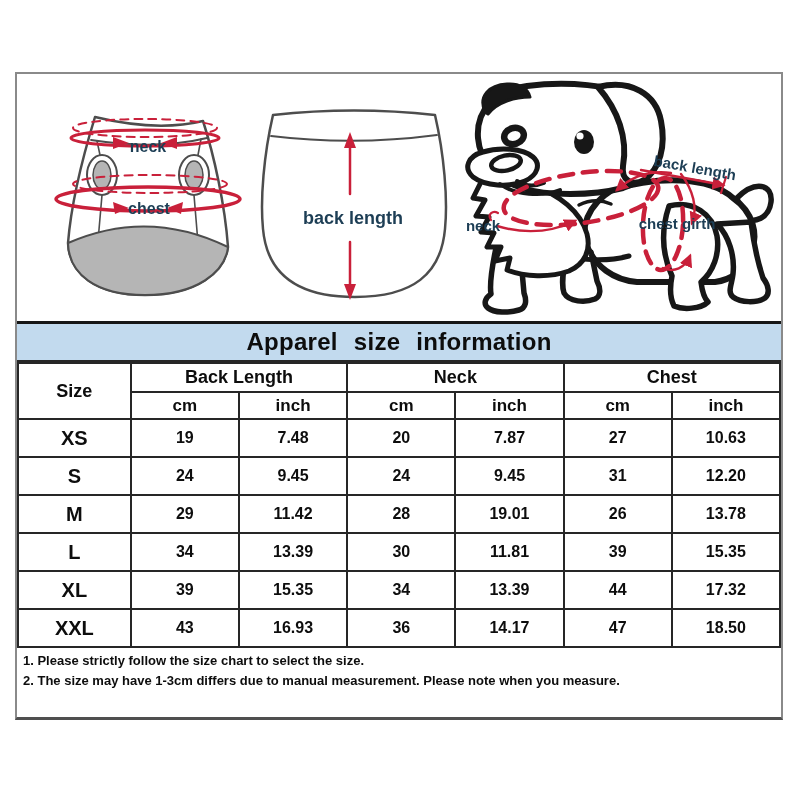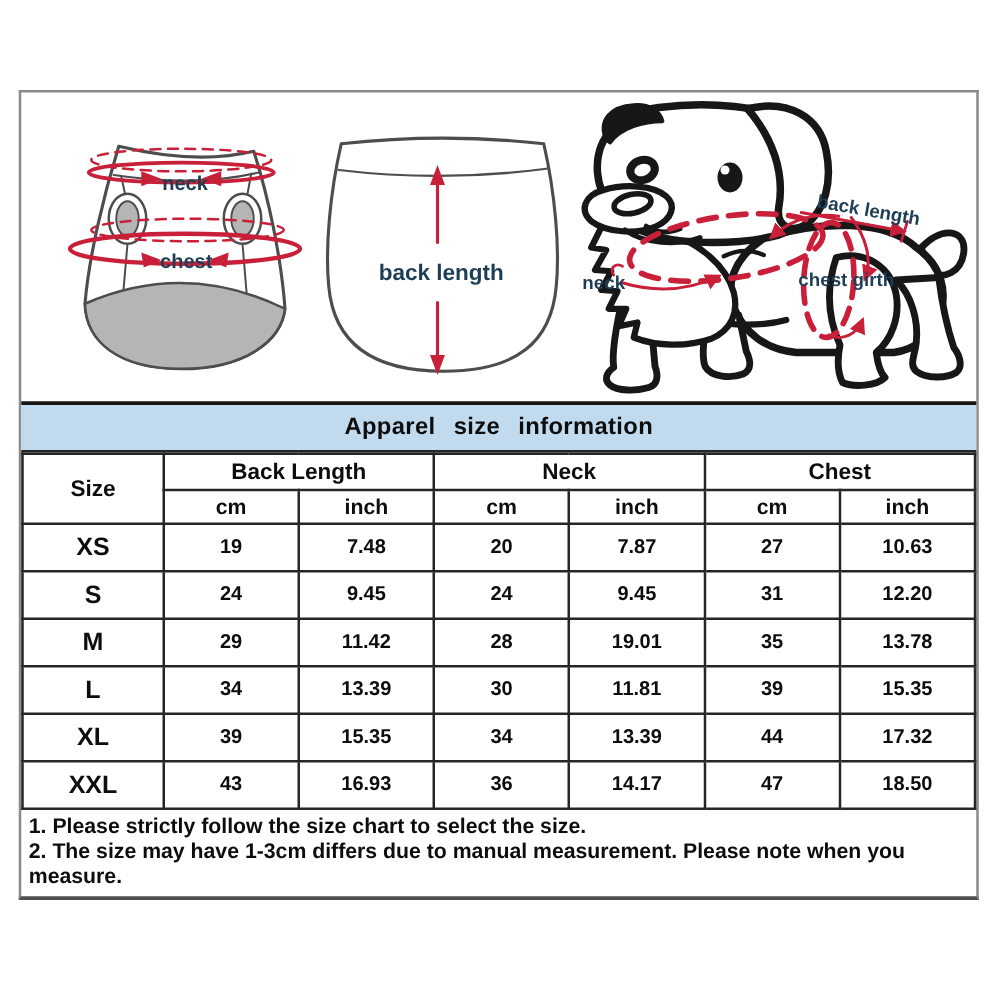--- a/index.html
+++ b/index.html
@@ -5,30 +5,30 @@
   html,body{margin:0;padding:0;background:#fff;}
   .page{position:relative;width:800px;height:800px;background:#fff;
         font-family:"Liberation Sans",sans-serif;overflow:hidden;}
   .sheet{position:absolute;left:15px;top:72px;width:768px;height:648px;
          box-sizing:border-box;border:2px solid #8a8a8a;border-bottom:3px solid #4f4f4f;
          background:#fff;display:flex;flex-direction:column;}
   .illus{height:247px;border-bottom:3px solid #161616;position:relative;flex:0 0 auto;}
   .illus svg{display:block;}
   .title-band{height:36px;flex:0 0 auto;background:#c2daee;border-bottom:2px solid #262626;
               display:flex;align-items:center;justify-content:center;
-              font-size:19px;font-weight:700;color:#0d0d0d;word-spacing:9px;letter-spacing:.3px;}
+              font-size:24px;font-weight:700;color:#0d0d0d;word-spacing:9px;letter-spacing:.3px;}
   table.size-table{width:100%;border-collapse:collapse;table-layout:fixed;flex:0 0 auto;}
   table.size-table th,table.size-table td{border:2px solid #262626;text-align:center;
               vertical-align:middle;font-weight:700;color:#0d0d0d;padding:0;}
   tr.group-row{height:29px;font-size:18px;margin-top:12px;}
   tr.unit-row{height:27px;font-size:17px;}
   tr.data-row{height:38px;font-size:16px;}
   th.size-corner{font-size:18px;}
   td.size-cell{font-size:20px;}
-  .notes{flex:1 1 auto;padding:3px 6px;font-size:17px;font-weight:700;
+  .notes{flex:1 1 auto;padding:3px 6px;font-size:13px;font-weight:700;
          color:#0d0d0d;line-height:20px;}
   .svg-label{font-family:"Liberation Sans",sans-serif;font-weight:700;fill:#1d3e55;}
 </style>
 </head>
 <body>
 
 <div class="page">
   <div class="sheet">
 
     <div class="illus">
@@ -152,21 +152,21 @@
           <td>9.45</td>
           <td>31</td>
           <td>12.20</td>
         </tr>
         <tr class="data-row">
           <td class="size-cell">M</td>
           <td>29</td>
           <td>11.42</td>
           <td>28</td>
           <td>19.01</td>
-          <td>35</td>
+          <td>26</td>
           <td>13.78</td>
         </tr>
         <tr class="data-row">
           <td class="size-cell">L</td>
           <td>34</td>
           <td>13.39</td>
           <td>30</td>
           <td>11.81</td>
           <td>39</td>
           <td>15.35</td>

